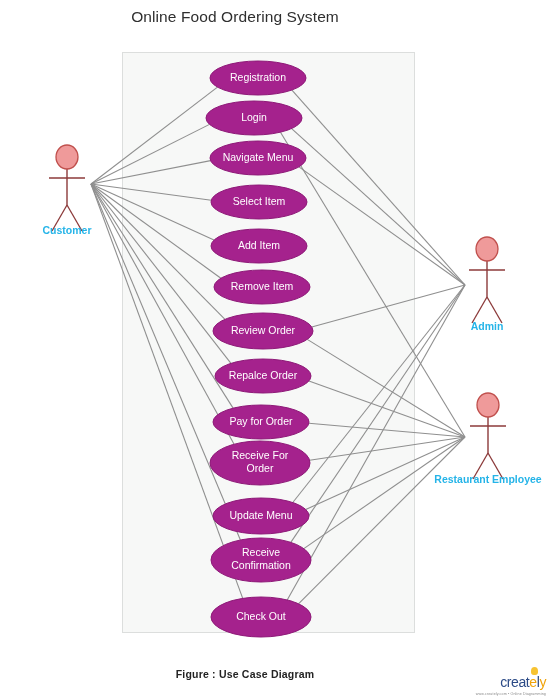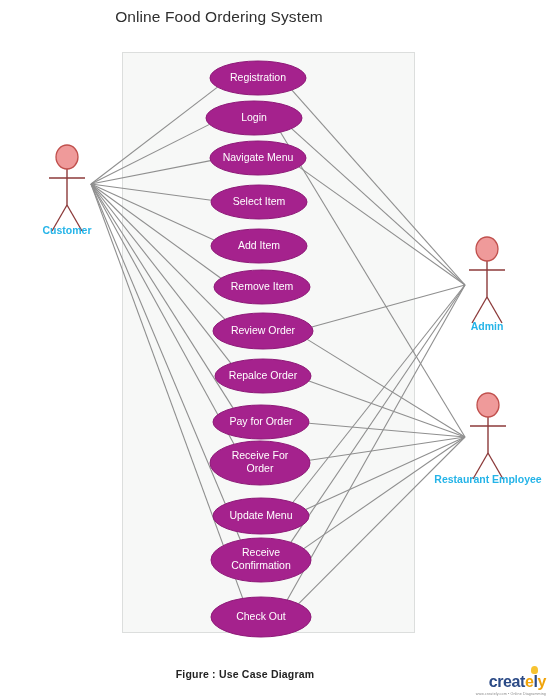--- a/index.html
+++ b/index.html
@@ -10,21 +10,21 @@
   body {
     width: 550px;
     height: 700px;
     position: relative;
     overflow: hidden;
     font-family: "Liberation Sans", sans-serif;
     color: #2b2b2b;
   }
   #page-title {
     position: absolute;
-    left: 0;
+    left: 16px;
     top: 8px;
     width: 438px;
     text-align: center;
     font-size: 15.5px;
     font-weight: 400;
     color: #2f2f2f;
     letter-spacing: 0.1px;
   }
   #diagram-stage {
     position: absolute;
@@ -77,22 +77,22 @@
     letter-spacing: 0.2px;
   }
   #creately-logo {
     position: absolute;
     right: 4px;
     bottom: 4px;
     width: 96px;
     text-align: right;
   }
   #creately-wordmark {
-    font-size: 16px;
-    font-weight: bold;
+    font-size: 14px;
+    font-weight: normal;
     color: #2b4a86;
     letter-spacing: -0.4px;
     line-height: 1;
     position: relative;
     display: inline-block;
   }
   #creately-wordmark .accent {
     color: #f0a30a;
   }
   #creately-bulb {

